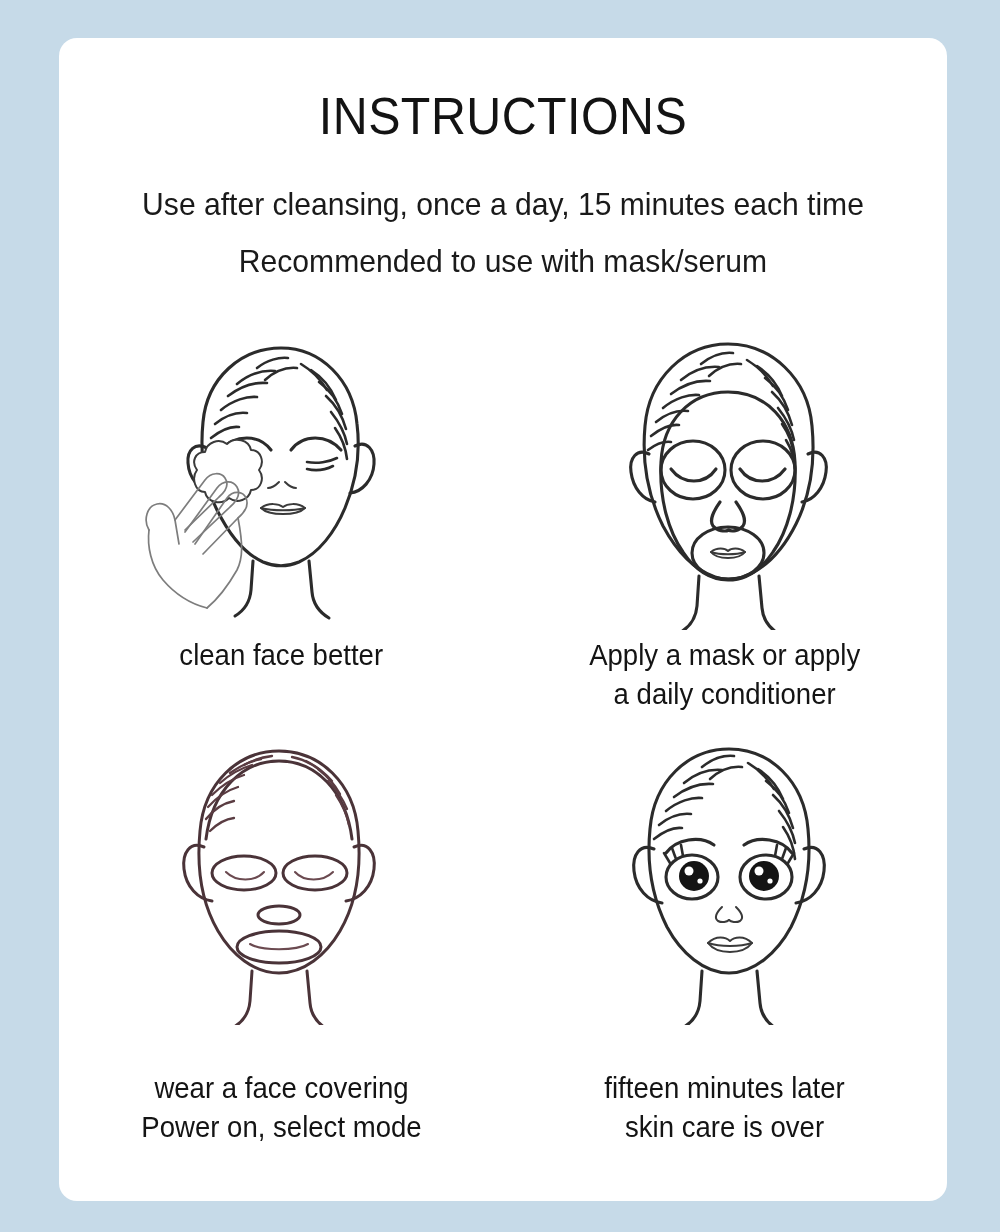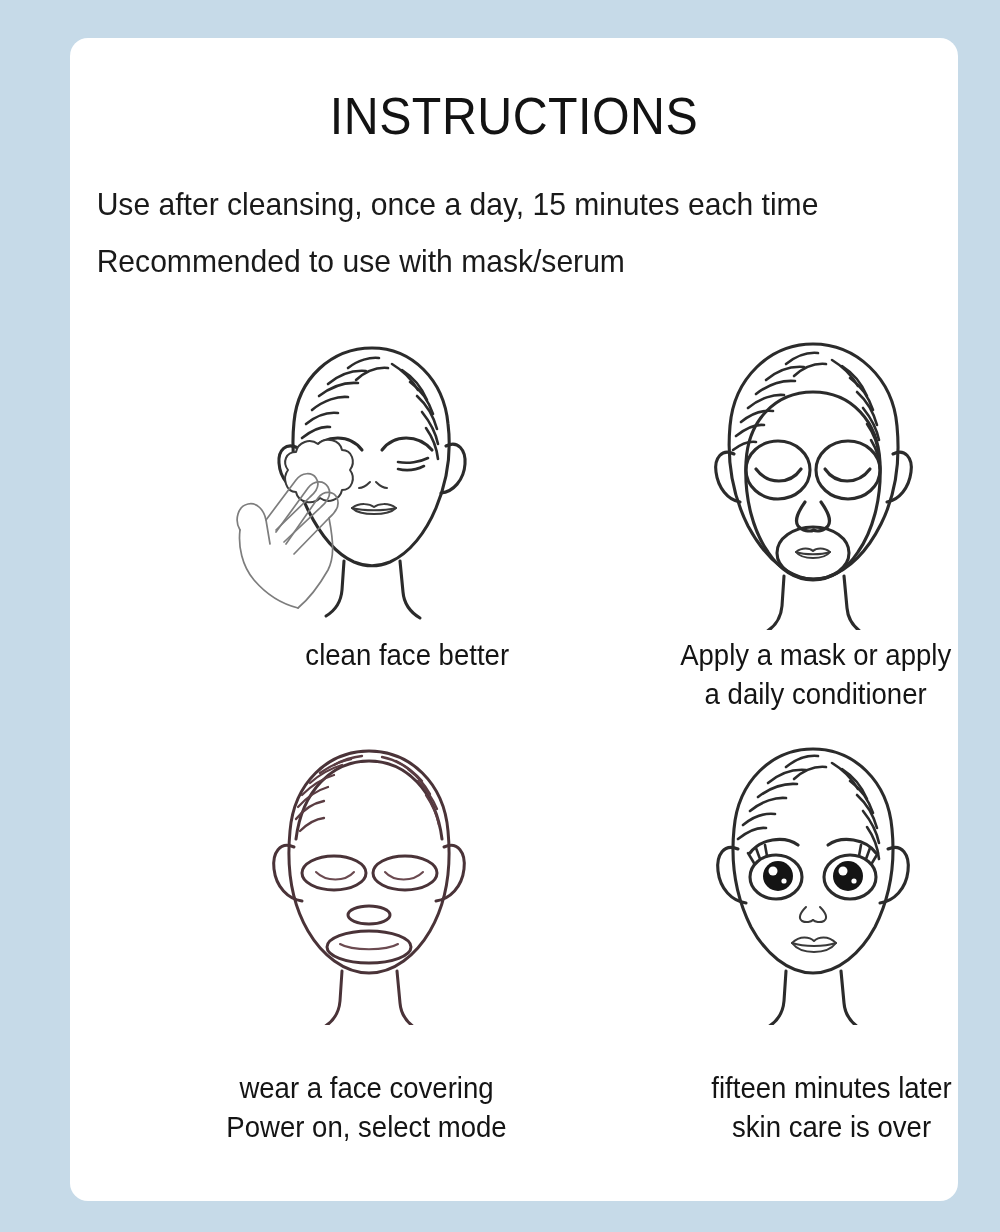--- a/index.html
+++ b/index.html
@@ -16,21 +16,21 @@
   }
   .page {
     position: relative;
     width: 1000px;
     height: 1232px;
     background: #c6dae8;
     box-sizing: border-box;
   }
   .card {
     position: absolute;
-    left: 70px;
+    left: 59px;
     top: 38px;
     width: 888px;
     height: 1163px;
     background: #ffffff;
     border-radius: 18px;
     box-sizing: border-box;
     overflow: hidden;
   }
   .title {
     text-align: center;
@@ -39,41 +39,41 @@
     font-size: 52px;
     line-height: 1.0;
     font-weight: 400;
     letter-spacing: 0.5px;
     color: #131313;
     font-family: "Liberation Sans Narrow", "Liberation Sans", sans-serif;
     transform: scaleX(0.93);
   }
   .subtitle-block {
     margin-top: 34px;
-    text-align: left;
+    text-align: center;
     color: #1a1a1a;
   }
   .subtitle-line {
     font-size: 32px;
     line-height: 1.78;
     font-weight: 400;
     font-family: "Liberation Sans Narrow", "Liberation Sans", sans-serif;
     transform: scaleX(0.94);
   }
   .grid {
     margin-top: 40px;
     display: grid;
     grid-template-columns: 1fr 1fr;
     grid-template-rows: auto auto;
     row-gap: 16px;
   }
   .cell {
     display: flex;
     flex-direction: column;
-    align-items: flex-end;
+    align-items: center;
   }
   .figure {
     width: 290px;
     height: 300px;
     display: block;
   }
   .figure-bl, .figure-br {
     width: 290px;
     height: 290px;
   }

